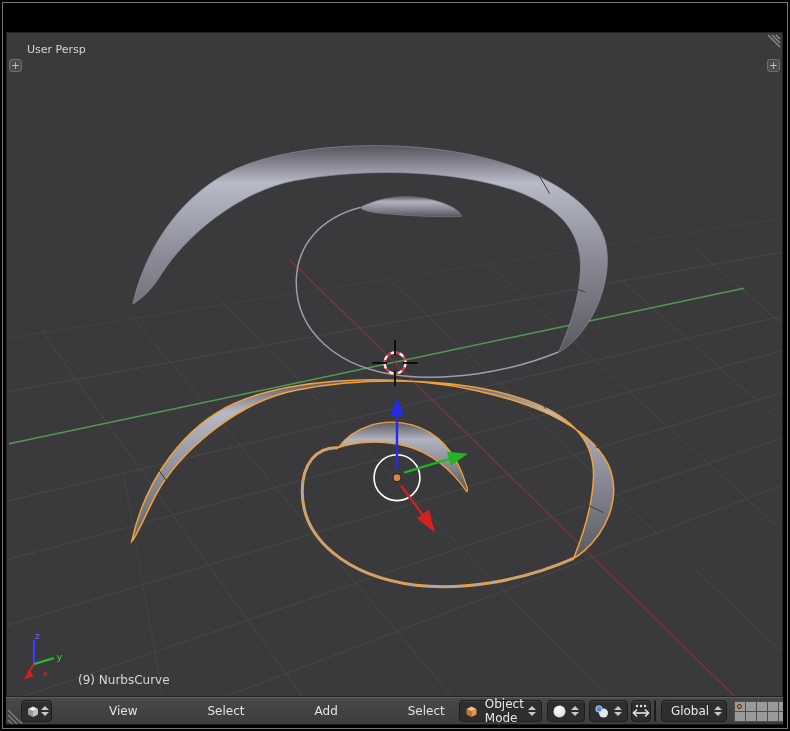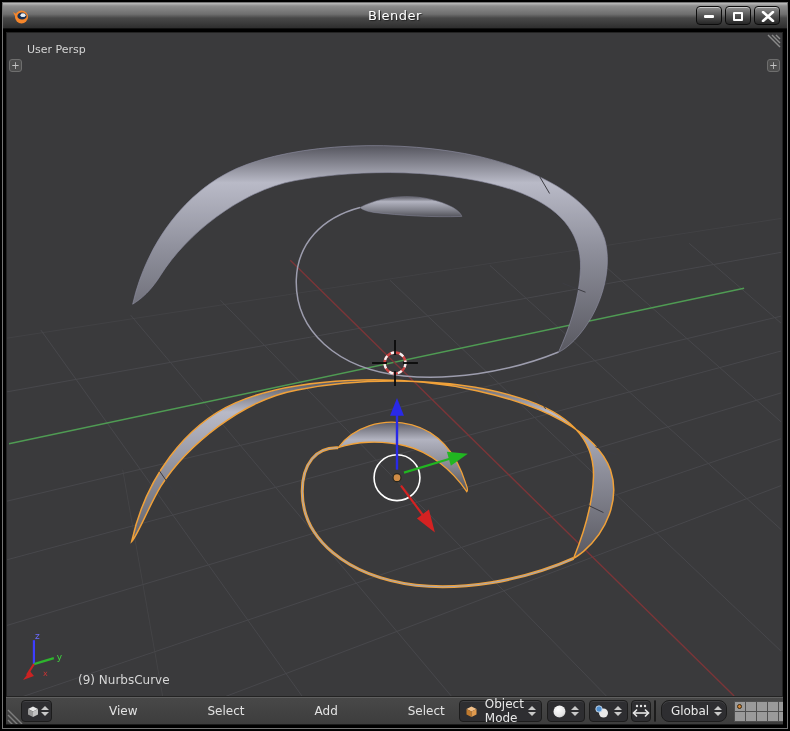--- a/index.html
+++ b/index.html
@@ -48,57 +48,35 @@
   .dd { color:#e8e8e8; font-size:12px; gap:4px; padding:0 4px; }
   .dd-mode { margin-left:1px; width:136px; }
   .dd-mode .dd-label { flex:1; padding-left:2px; }
   .dd-shading { margin-left:5px; width:39px; justify-content:space-between; }
   .dd-pivot { margin-left:4px; width:41px; justify-content:space-between; }
   .center-toggle { margin-left:3px; width:26px; justify-content:center; }
   .manip-group { margin-left:3px; display:flex; height:22px; background:#333336;
     border:1px solid #1c1c1c; border-radius:4px; overflow:hidden; }
   .manip-btn { width:22px; height:100%; display:flex; align-items:center; justify-content:center; }
   .manip-btn.active { background:#4e79b6; box-shadow:inset 0 0 0 1px #35507a; }
-  .dd-orient { margin-left:5px; width:80px; justify-content:space-between; padding-left:9px;border-radius:8px; }
+  .dd-orient { margin-left:5px; width:80px; justify-content:space-between; padding-left:9px; }
   .arrows { display:flex; flex-direction:column; gap:2px; align-items:center; width:9px; }
   .arr-up { width:0; height:0; border-left:4px solid transparent; border-right:4px solid transparent; border-bottom:4px solid #c9c9c9; }
   .arr-dn { width:0; height:0; border-left:4px solid transparent; border-right:4px solid transparent; border-top:4px solid #c9c9c9; }
   .layers { margin-left:7px; display:flex; gap:3px; }
   .layer-grid { display:grid; grid-template-columns:repeat(5,11px); grid-template-rows:10px 10px; }
   .layer-cell { background:#9a9a9a; border:1px solid #4f4f4f; margin:-0.5px; position:relative; }
   .layer-cell .dot { position:absolute; left:2px; top:2px; width:5px; height:5px;
     border-radius:50%; background:#cf8333; border:1px solid #3a2a12; }
 </style>
 </head>
 <body>
 
 <div class="frame">
 
-  <div class="titlebar">
-    <svg class="blender-logo" viewBox="0 0 18 18">
-      <circle cx="9.5" cy="10" r="6.5" fill="#f6862a"></circle>
-      <path d="M1,5 L8,9 L4,11 Z" fill="#f6862a"></path>
-      <ellipse cx="10" cy="9" rx="4.6" ry="3.6" fill="#173054"></ellipse>
-      <ellipse cx="11" cy="8.2" rx="2.6" ry="1.9" fill="#e8eef6"></ellipse>
-    </svg>
-    <div class="title-text">Blender</div>
-    <div class="winbtns">
-      <div class="winbtn">
-          <div class="bar"></div>
-        </div>
-      <div class="winbtn">
-          <div class="box"></div>
-        </div>
-      <div class="winbtn">
-        <svg width="14" height="11" viewBox="0 0 14 11">
-          <path d="M2,1 L12,10 M12,1 L2,10" stroke="#fff" stroke-width="2.6" stroke-linecap="round"></path>
-        </svg>
-      </div>
-    </div>
-  </div>
 
   <div class="viewport">
     <svg class="scene" viewBox="6 32 777 665" preserveAspectRatio="none">
       <defs>
         <linearGradient id="ribbon" x1="0" y1="0" x2="0" y2="1">
           <stop offset="0" stop-color="#55555e"></stop>
           <stop offset="0.18" stop-color="#b9bac7"></stop>
           <stop offset="0.5" stop-color="#8f909c"></stop>
           <stop offset="1" stop-color="#595961"></stop>
         </linearGradient>

